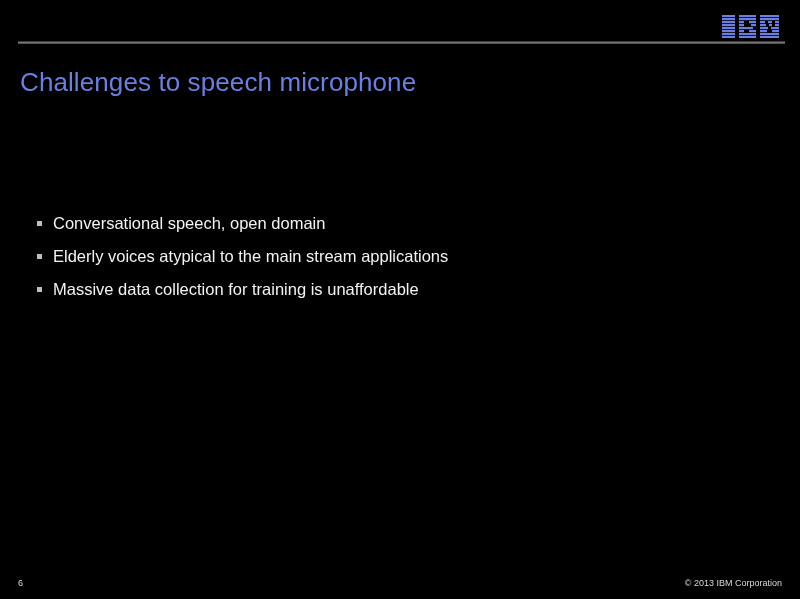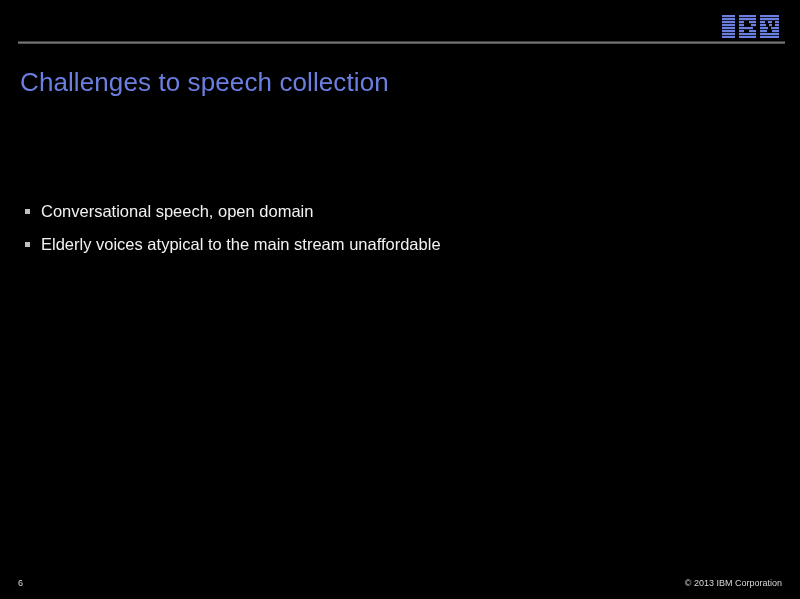--- a/index.html
+++ b/index.html
@@ -48,21 +48,21 @@
     white-space: nowrap;
   }
 
   
   .bullet-list {
     position: absolute;
     left: 20px;
     top: 196px;
     width: 750px;
     list-style: none;
-    margin: 4px;
+    margin: 16px;
     padding: 0;
   }
   .bullet-item {
     position: relative;
     padding-left: 17px;
     margin: 0 0 10px 0;
     color: #F2F2F2;
     font-size: 16.5px;
     line-height: 23px;
     white-space: nowrap;
@@ -143,32 +143,36 @@
 
         <rect x="0" y="21.0" width="13" height="2.0"></rect>
         <rect x="17" y="21.0" width="17" height="2.0"></rect>
         <rect x="38" y="21.0" width="19" height="2.0"></rect>
       </g>
     </svg>
   </div>
 
   <div class="header-rule"></div>
 
-  <h1 class="slide-title">Challenges to speech collection</h1>
+  <h1 class="slide-title">Challenges to speech microphone</h1>
 
   <ul class="bullet-list">
     <li class="bullet-item">
       <span class="bullet-marker"></span>
       <span>Conversational speech, open domain</span>
     </li>
     <li class="bullet-item">
       <span class="bullet-marker"></span>
     </li>
     <li class="bullet-item">
       <span class="bullet-marker"></span>
-      <span>Elderly voices atypical to the main stream unaffordable</span>
+      <span>Elderly voices atypical to the main stream applications</span>
+    </li>
+    <li class="bullet-item">
+      <span class="bullet-marker"></span>
+      <span>Massive data collection for training is unaffordable</span>
     </li>
   </ul>
 
   <div class="page-number">6</div>
   <div class="copyright">© 2013 IBM Corporation</div>
 
 </div>
 
 </body></html>

